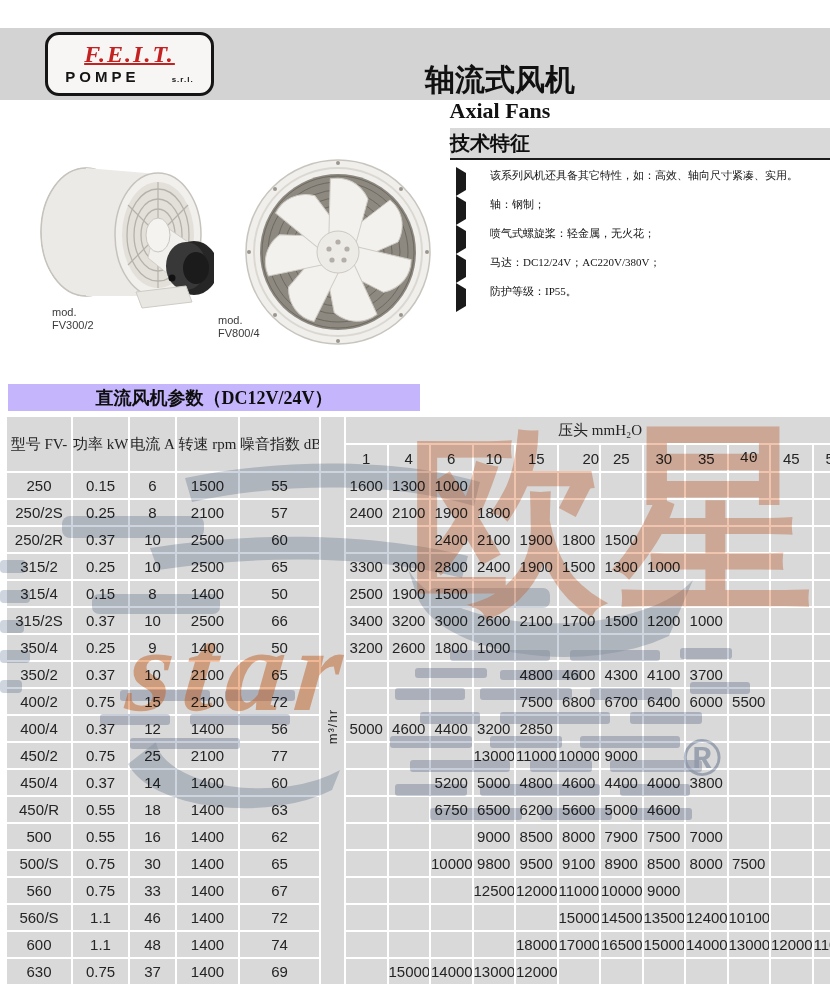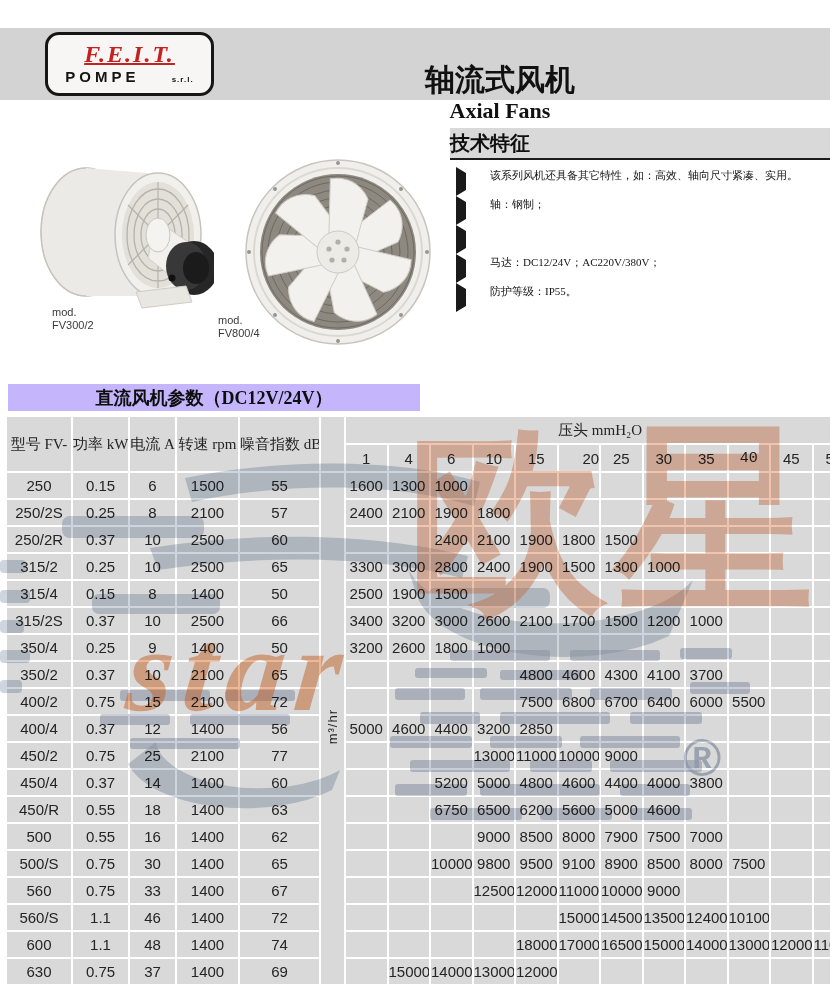--- a/index.html
+++ b/index.html
@@ -181,20 +181,21 @@
       <div class="feat-item">
         <span class="feat-bullet"><span class="tri"></span></span>
         <span class="feat-text">该系列风机还具备其它特性，如：高效、轴向尺寸紧凑、实用。</span>
       </div>
       <div class="feat-item">
         <span class="feat-bullet"><span class="tri"></span></span>
         <span class="feat-text">轴：钢制；</span>
       </div>
       <div class="feat-item">
         <span class="feat-bullet"><span class="tri"></span></span>
+        <span class="feat-text">喷气式螺旋桨：轻金属，无火花；</span>
       </div>
       <div class="feat-item">
         <span class="feat-bullet"><span class="tri"></span></span>
         <span class="feat-text">马达：DC12/24V；AC220V/380V；</span>
       </div>
       <div class="feat-item">
         <span class="feat-bullet"><span class="tri"></span></span>
         <span class="feat-text">防护等级：IP55。</span>
       </div>
     </div>

